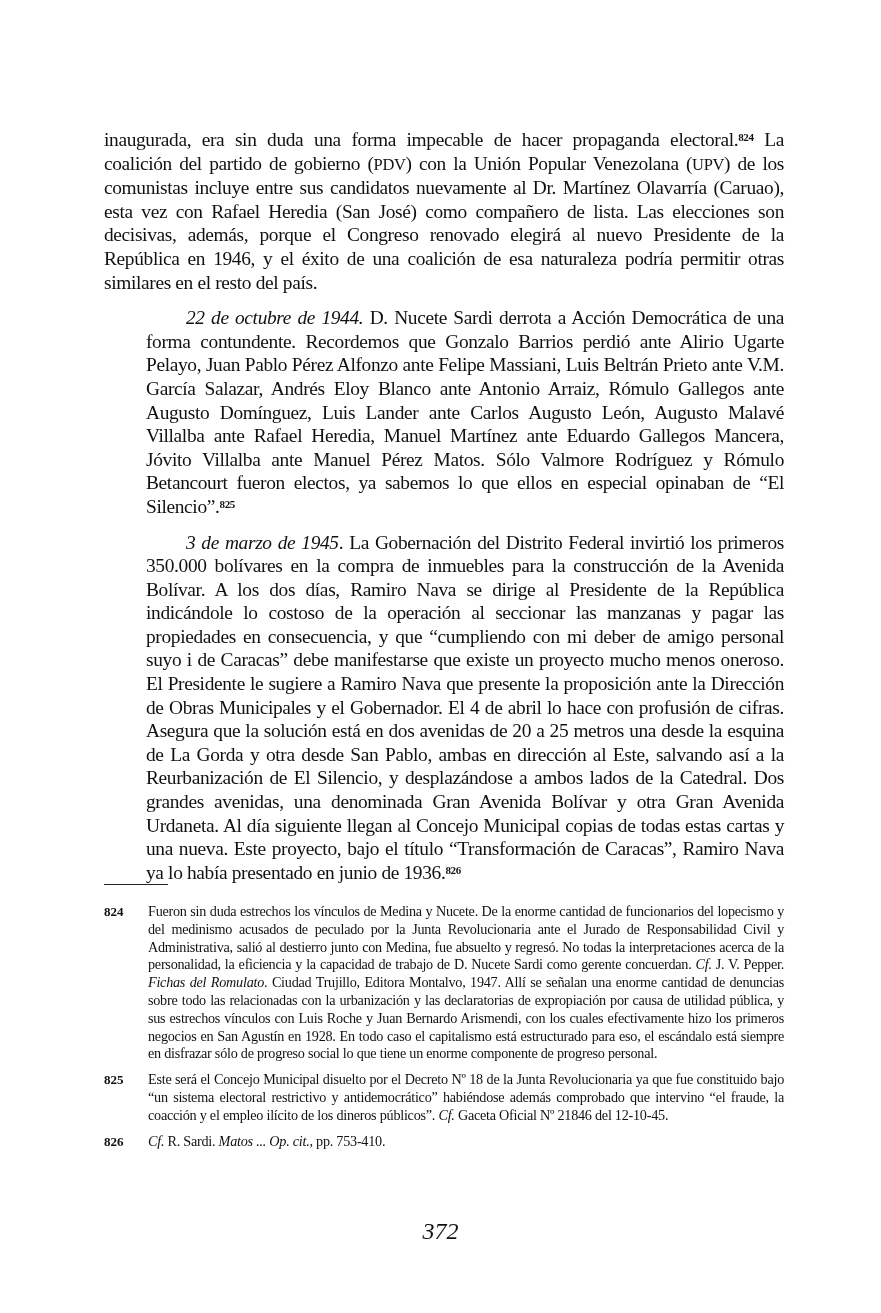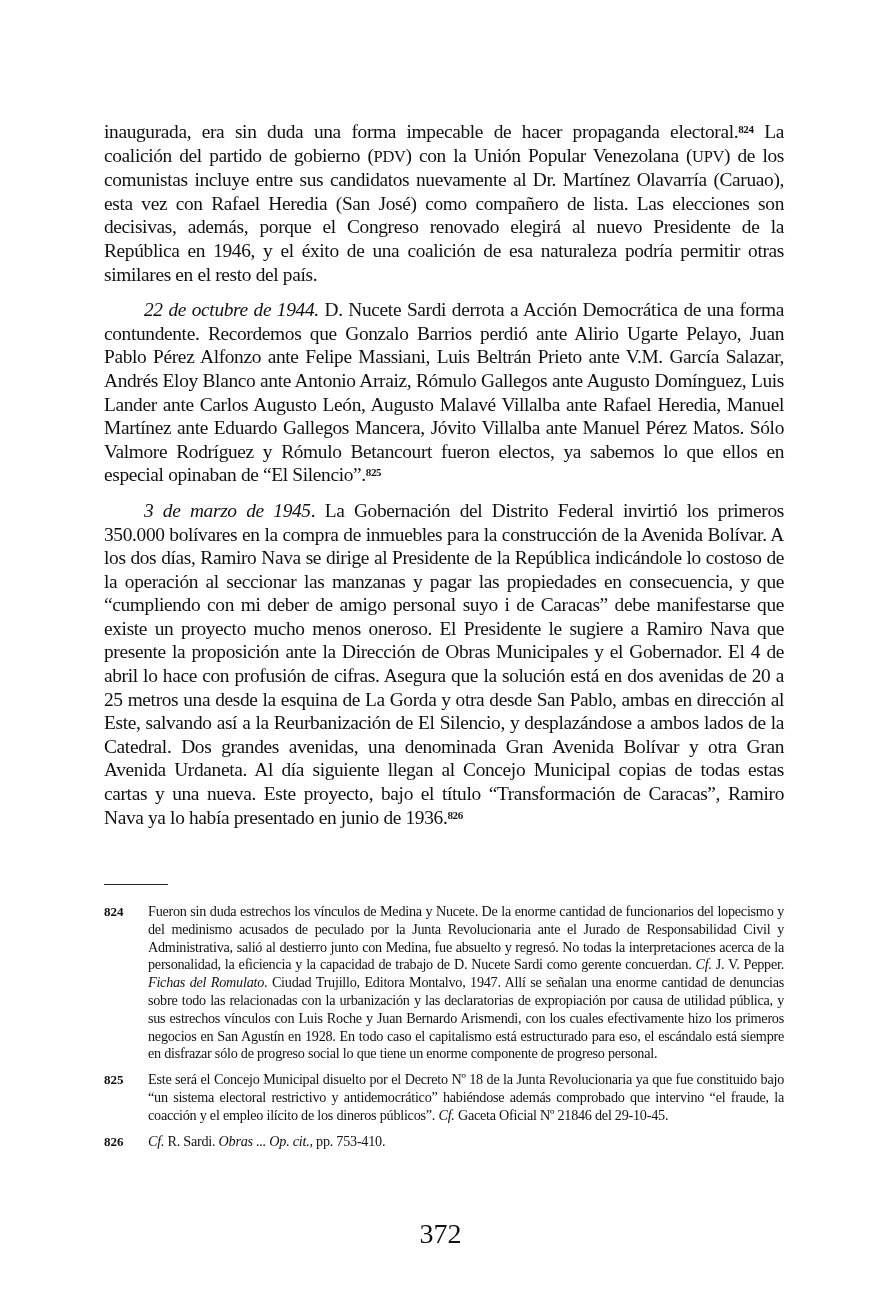--- a/index.html
+++ b/index.html
@@ -1,32 +1,32 @@
 <!DOCTYPE html>
 <html><head>
 <meta charset="utf-8">
 <style>
   html, body { margin: 0; padding: 0; background: #ffffff; }
   body { width: 881px; height: 1313px; position: relative; overflow: hidden;
          font-family: "Liberation Serif", "DejaVu Serif", serif; color: #111; }
-  .page { position: absolute; left: 104px; top: 120px; width: 680px; }
+  .page { position: absolute; left: 104px; top: 128px; width: 680px; }
   .para { font-size: 19.4px; line-height: 23.6px; text-align: justify; margin: 0 0 12px 0;
           letter-spacing: -0.35px; }
-  .para.indent { text-indent: 40px; }
+  .para.indent { text-indent: 40px; margin-left: 42px; }
   .para i { font-style: italic; }
   .sc { font-variant: small-caps; font-size: 0.85em; }
   sup.fn { font-size: 11px; vertical-align: 5px; font-weight: bold; line-height: 0; }
   .rule { position: absolute; left: 104px; top: 884px; width: 64px; border-top: 1.5px solid #222; }
   .notes { position: absolute; left: 104px; top: 903px; width: 680px; }
   .note { display: flex; font-size: 14.2px; line-height: 17.8px; margin-bottom: 8px; }
   .note .num { width: 44px; flex: 0 0 44px; font-weight: bold; font-size: 13px; }
   .note .txt { flex: 1; text-align: justify; letter-spacing: -0.25px; }
   .note i { font-style: italic; }
   .pagenum { position: absolute; left: 0; width: 881px; top: 1218px; text-align: center;
-             font-size: 28px; }
+             font-size: 24px; font-style: italic; }
 </style>
 </head>
 <body>
 
 <div class="page">
   <p class="para"><span>inaugurada, era sin duda una forma impecable de hacer propaganda electoral.</span><sup class="fn">824</sup><span> La coalición del partido de gobierno (</span><span class="sc">PDV</span><span>) con la Unión Popular Venezolana (</span><span class="sc">UPV</span><span>) de los comunistas incluye entre sus candidatos nuevamente al Dr. Martínez Olavarría (Caruao), esta vez con Rafael Heredia (San José) como compañero de lista. Las elecciones son decisivas, además, porque el Congreso renovado elegirá al nuevo Presidente de la República en 1946, y el éxito de una coalición de esa naturaleza podría permitir otras similares en el resto del país.</span></p>
 
   <p class="para indent"><i>22 de octubre de 1944.</i><span> D. Nucete Sardi derrota a Acción Democrática de una forma contundente. Recordemos que Gonzalo Barrios perdió ante Alirio Ugarte Pelayo, Juan Pablo Pérez Alfonzo ante Felipe Massiani, Luis Beltrán Prieto ante V.M. García Salazar, Andrés Eloy Blanco ante Antonio Arraiz, Rómulo Gallegos ante Augusto Domínguez, Luis Lander ante Carlos Augusto León, Augusto Malavé Villalba ante Rafael Heredia, Manuel Martínez ante Eduardo Gallegos Mancera, Jóvito Villalba ante Manuel Pérez Matos. Sólo Valmore Rodríguez y Rómulo Betancourt fueron electos, ya sabemos lo que ellos en especial opinaban de “El Silencio”.</span><sup class="fn">825</sup></p>
 
   <p class="para indent"><i>3 de marzo de 1945</i><span>. La Gobernación del Distrito Federal invirtió los primeros 350.000 bolívares en la compra de inmuebles para la construcción de la Avenida Bolívar. A los dos días, Ramiro Nava se dirige al Presidente de la República indicándole lo costoso de la operación al seccionar las manzanas y pagar las propiedades en consecuencia, y que “cumpliendo con mi deber de amigo personal suyo i de Caracas” debe manifestarse que existe un proyecto mucho menos oneroso. El Presidente le sugiere a Ramiro Nava que presente la proposición ante la Dirección de Obras Municipales y el Gobernador. El 4 de abril lo hace con profusión de cifras. Asegura que la solución está en dos avenidas de 20 a 25 metros una desde la esquina de La Gorda y otra desde San Pablo, ambas en dirección al Este, salvando así a la Reurbanización de El Silencio, y desplazándose a ambos lados de la Catedral. Dos grandes avenidas, una denominada Gran Avenida Bolívar y otra Gran Avenida Urdaneta. Al día siguiente llegan al Concejo Municipal copias de todas estas cartas y una nueva. Este proyecto, bajo el título “Transformación de Caracas”, Ramiro Nava ya lo había presentado en junio de 1936.</span><sup class="fn">826</sup></p>
@@ -34,21 +34,21 @@
 
 <div class="rule"></div>
 
 <div class="notes">
   <div class="note">
     <span class="num">824</span>
     <span class="txt"><span>Fueron sin duda estrechos los vínculos de Medina y Nucete. De la enorme cantidad de funcionarios del lopecismo y del medinismo acusados de peculado por la Junta Revolucionaria ante el Jurado de Responsabilidad Civil y Administrativa, salió al destierro junto con Medina, fue absuelto y regresó. No todas la interpretaciones acerca de la personalidad, la eficiencia y la capacidad de trabajo de D. Nucete Sardi como gerente concuerdan. </span><i>Cf.</i><span> J. V. Pepper. </span><i>Fichas del Romulato</i><span>. Ciudad Trujillo, Editora Montalvo, 1947. Allí se señalan una enorme cantidad de denuncias sobre todo las relacionadas con la urbanización y las declaratorias de expropiación por causa de utilidad pública, y sus estrechos vínculos con Luis Roche y Juan Bernardo Arismendi, con los cuales efectivamente hizo los primeros negocios en San Agustín en 1928. En todo caso el capitalismo está estructurado para eso, el escándalo está siempre en disfrazar sólo de progreso social lo que tiene un enorme componente de progreso personal.</span></span>
   </div>
   <div class="note">
     <span class="num">825</span>
-    <span class="txt"><span>Este será el Concejo Municipal disuelto por el Decreto Nº 18 de la Junta Revolucionaria ya que fue constituido bajo “un sistema electoral restrictivo y antidemocrático” habiéndose además comprobado que intervino “el fraude, la coacción y el empleo ilícito de los dineros públicos”. </span><i>Cf.</i><span> Gaceta Oficial Nº 21846 del 29-10-45.</span></span>
+    <span class="txt"><span>Este será el Concejo Municipal disuelto por el Decreto Nº 18 de la Junta Revolucionaria ya que fue constituido bajo “un sistema electoral restrictivo y antidemocrático” habiéndose además comprobado que intervino “el fraude, la coacción y el empleo ilícito de los dineros públicos”. </span><i>Cf.</i><span> Gaceta Oficial Nº 21846 del 12-10-45.</span></span>
   </div>
   <div class="note">
     <span class="num">826</span>
-    <span class="txt"><i>Cf.</i><span> R. Sardi. </span><i>Obras ... Op. cit.</i><span>, pp. 753-410.</span></span>
+    <span class="txt"><i>Cf.</i><span> R. Sardi. </span><i>Matos ... Op. cit.</i><span>, pp. 753-410.</span></span>
   </div>
 </div>
 
 <div class="pagenum">372</div>
 
 </body></html>

